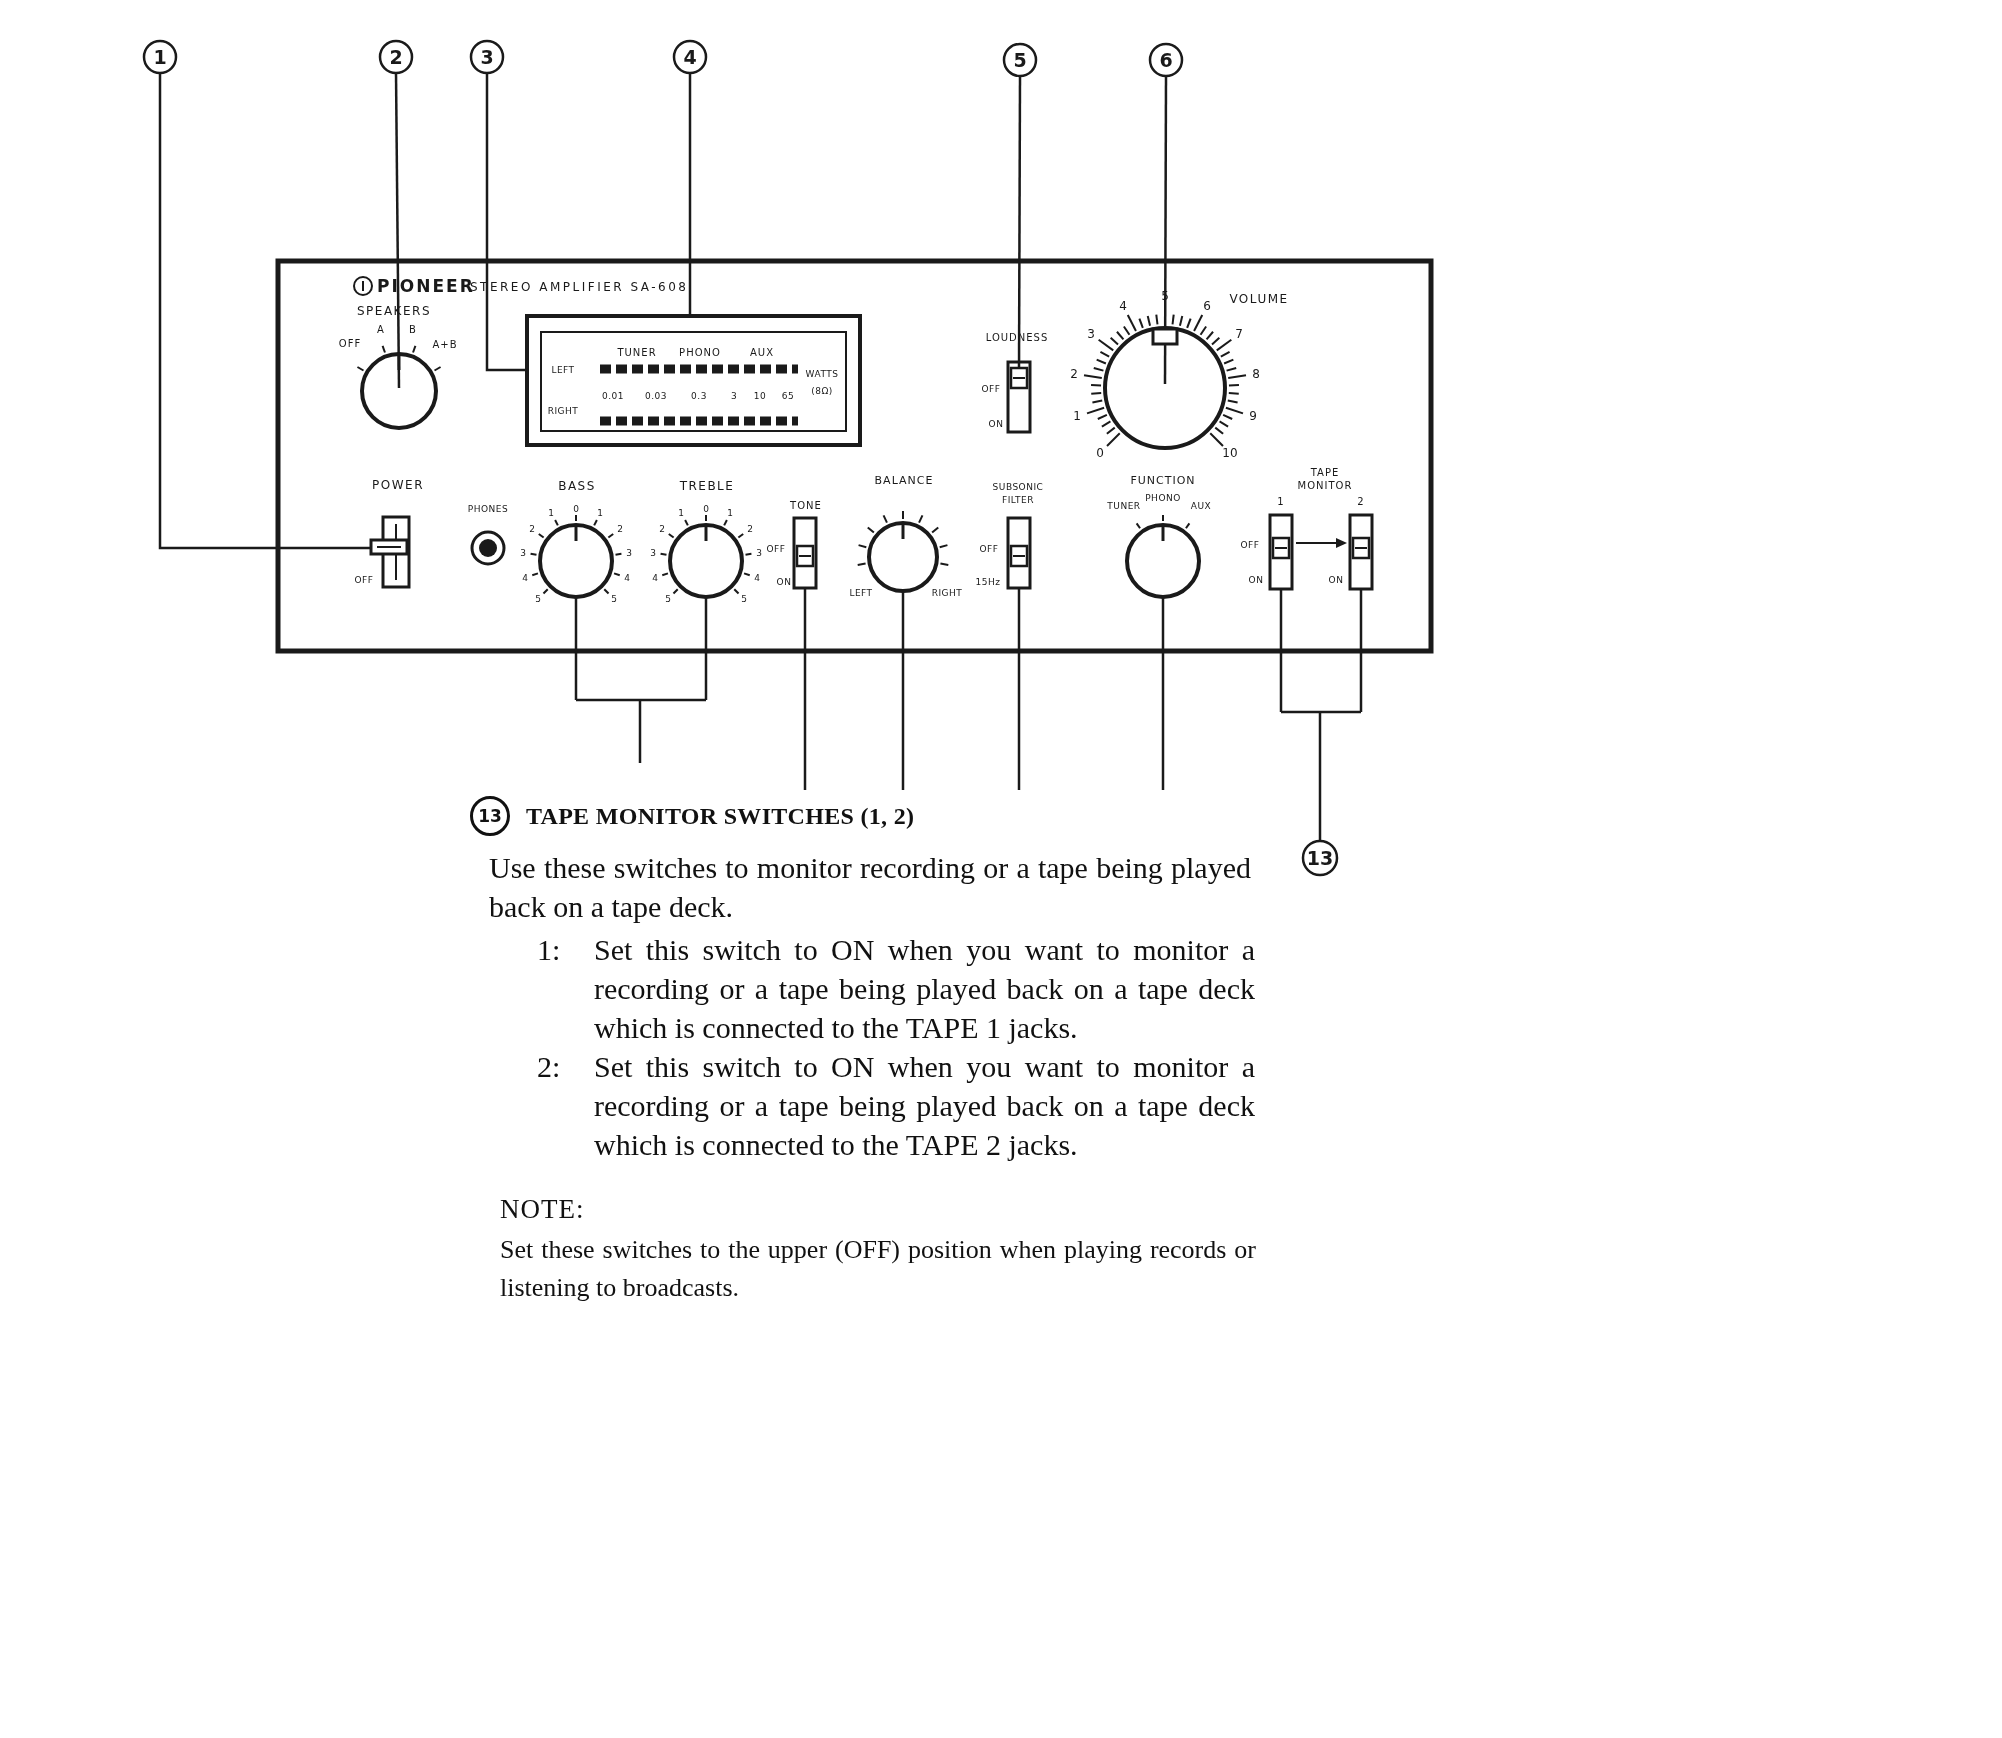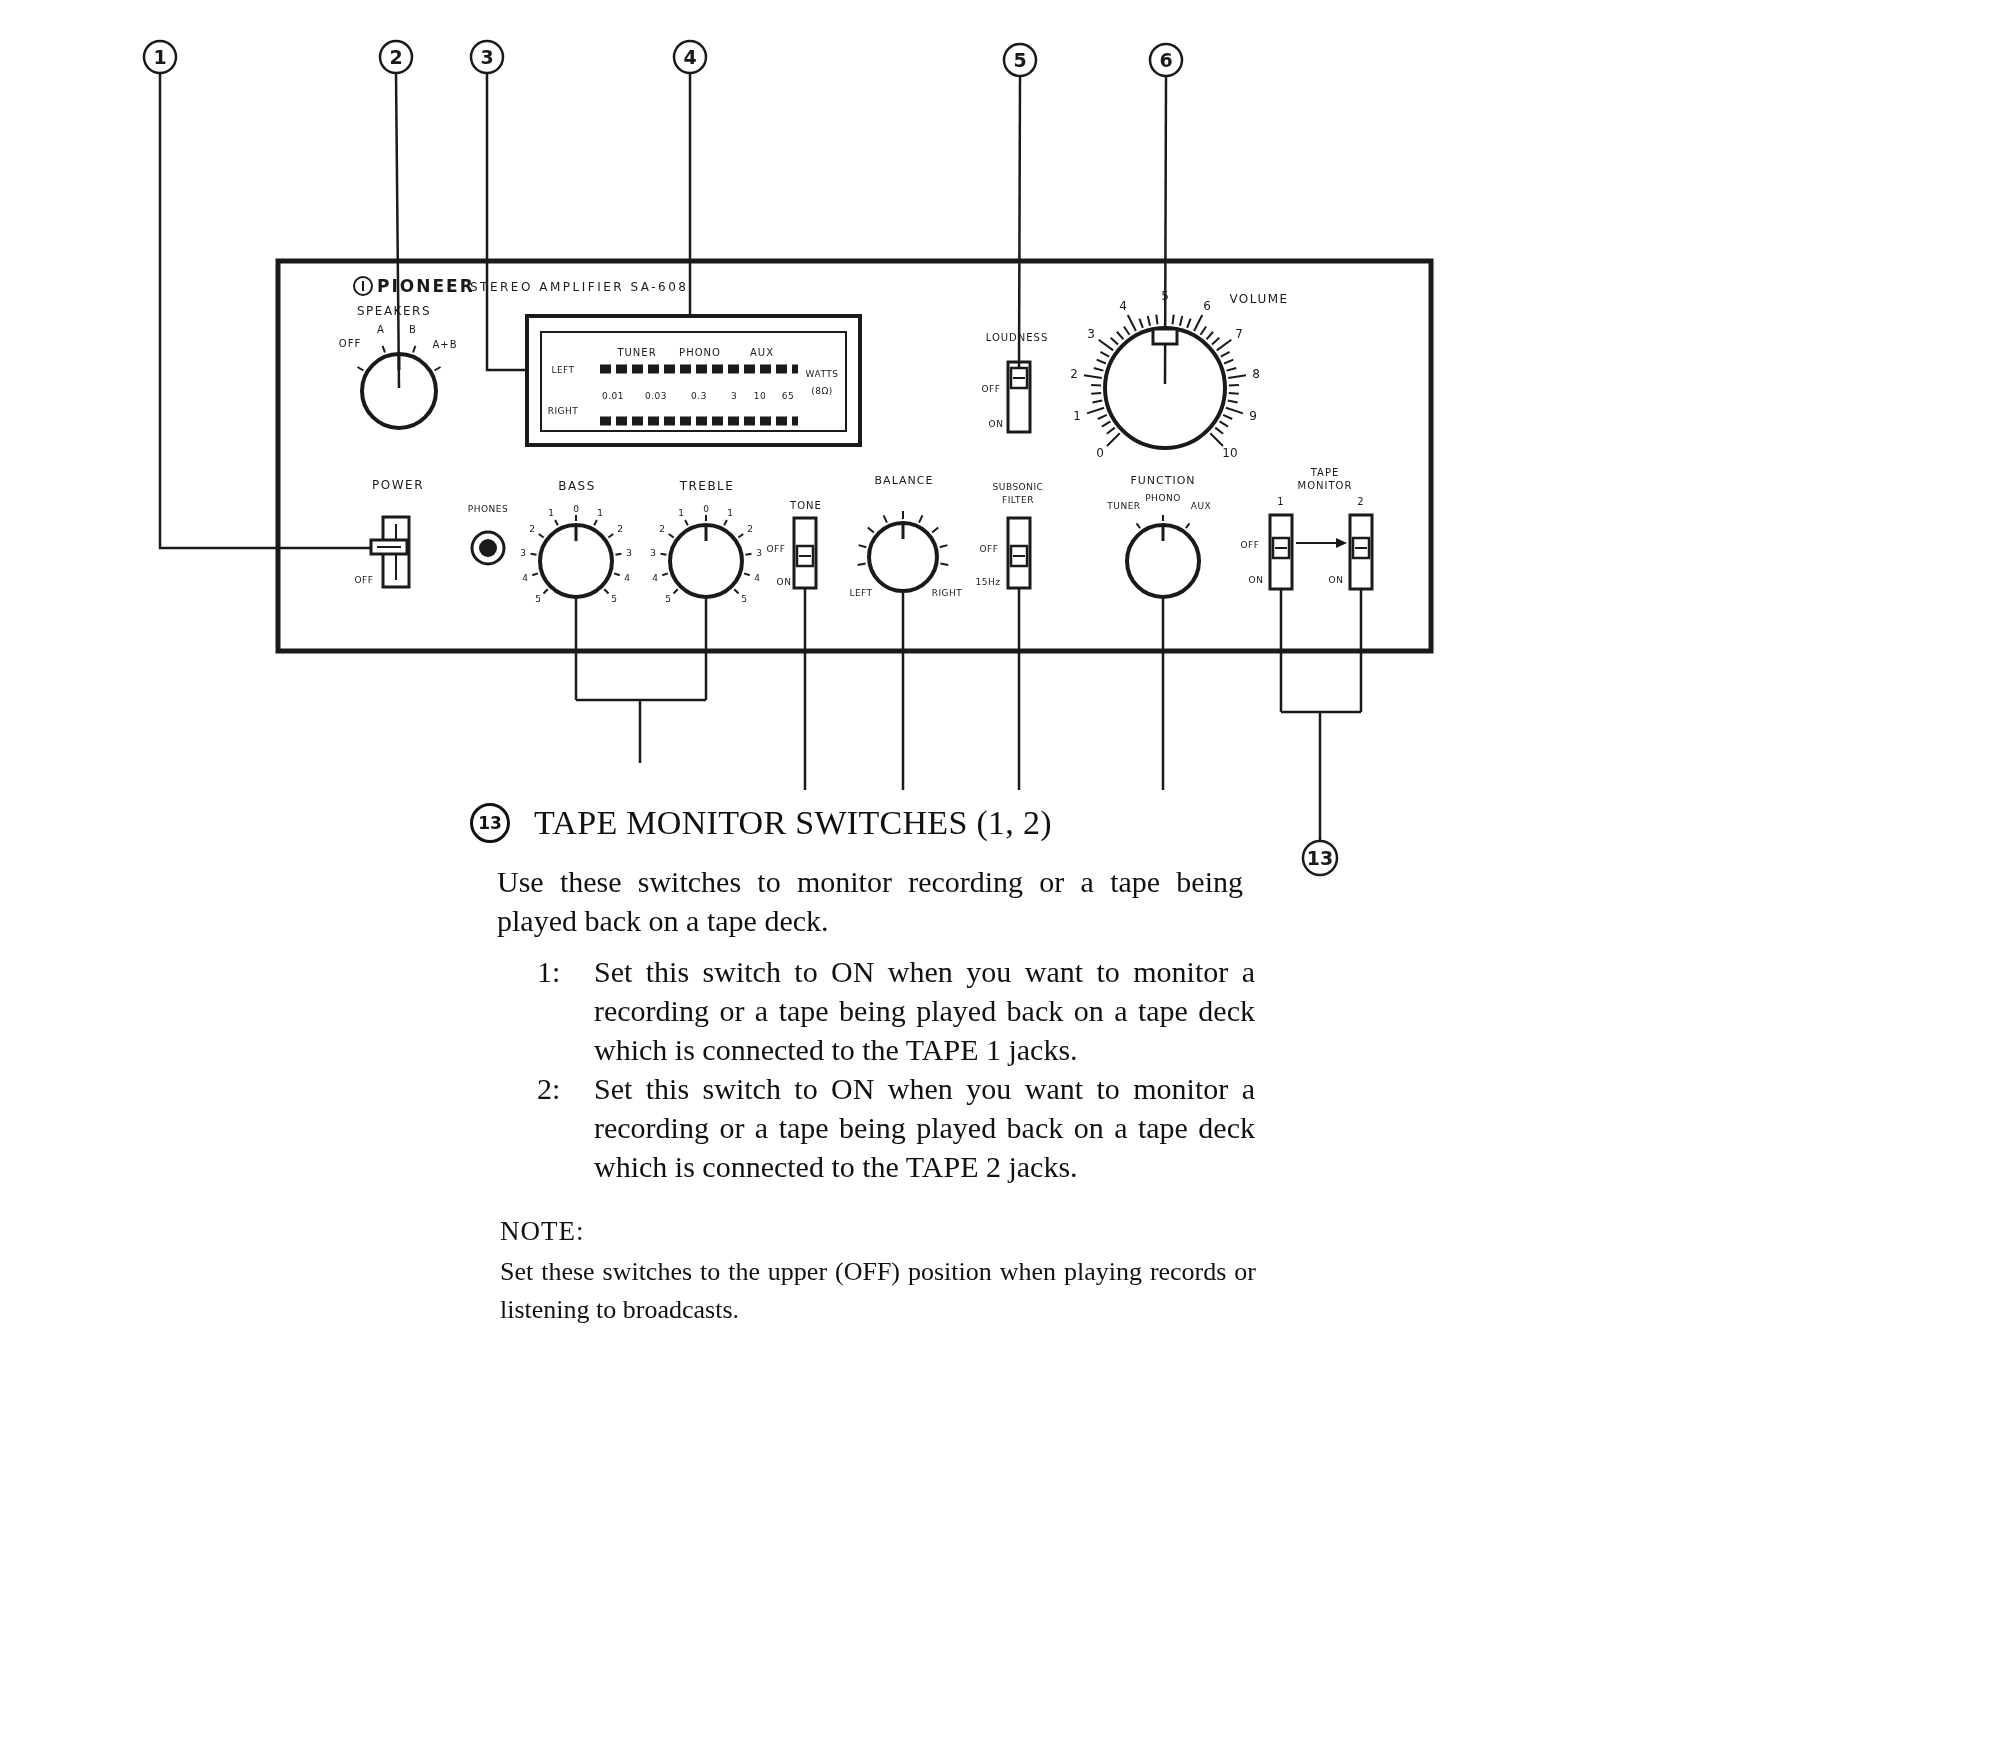--- a/index.html
+++ b/index.html
@@ -18,23 +18,23 @@
   .kn{font-size:9px;text-anchor:middle;}
   .co{font-size:19px;text-anchor:middle;font-weight:bold;}
   .brand{font-size:17px;font-weight:bold;letter-spacing:2px;}
   .model{font-size:12px;letter-spacing:2.5px;}
 
   .copy{position:absolute;left:470px;top:796px;width:800px;}
   .heading{display:flex;align-items:center;gap:16px;}
   .circ{width:34px;height:34px;border:3px solid #111;border-radius:50%;flex:none;
         display:flex;align-items:center;justify-content:center;
         font-family:"DejaVu Sans",sans-serif;font-size:17px;font-weight:bold;}
-  .heading h2{margin:8px;font-size:34px;font-weight:normal;letter-spacing:.3px;}
+  .heading h2{margin:0;font-size:24px;font-weight:bold;letter-spacing:.3px;}
   .bodytext{margin:12px 0 0 15px;width:770px;font-size:30px;line-height:39px;}
-  .intro{text-align:justify;text-align-last:left;margin:12px;}
+  .intro{text-align:justify;text-align-last:left;margin:4px;}
   .item{display:flex;padding-left:52px;}
   .item-num{width:57px;flex:none;}
   .item-text{flex:1;text-align:justify;text-align-last:left;}
   .note{margin:30px 0 0 30px;width:756px;}
   .note-label{font-size:27px;letter-spacing:1px;}
   .note-text{font-size:26px;line-height:38px;text-align:justify;text-align-last:left;margin-top:6px;}
 </style>
 </head>
 <body>
 

